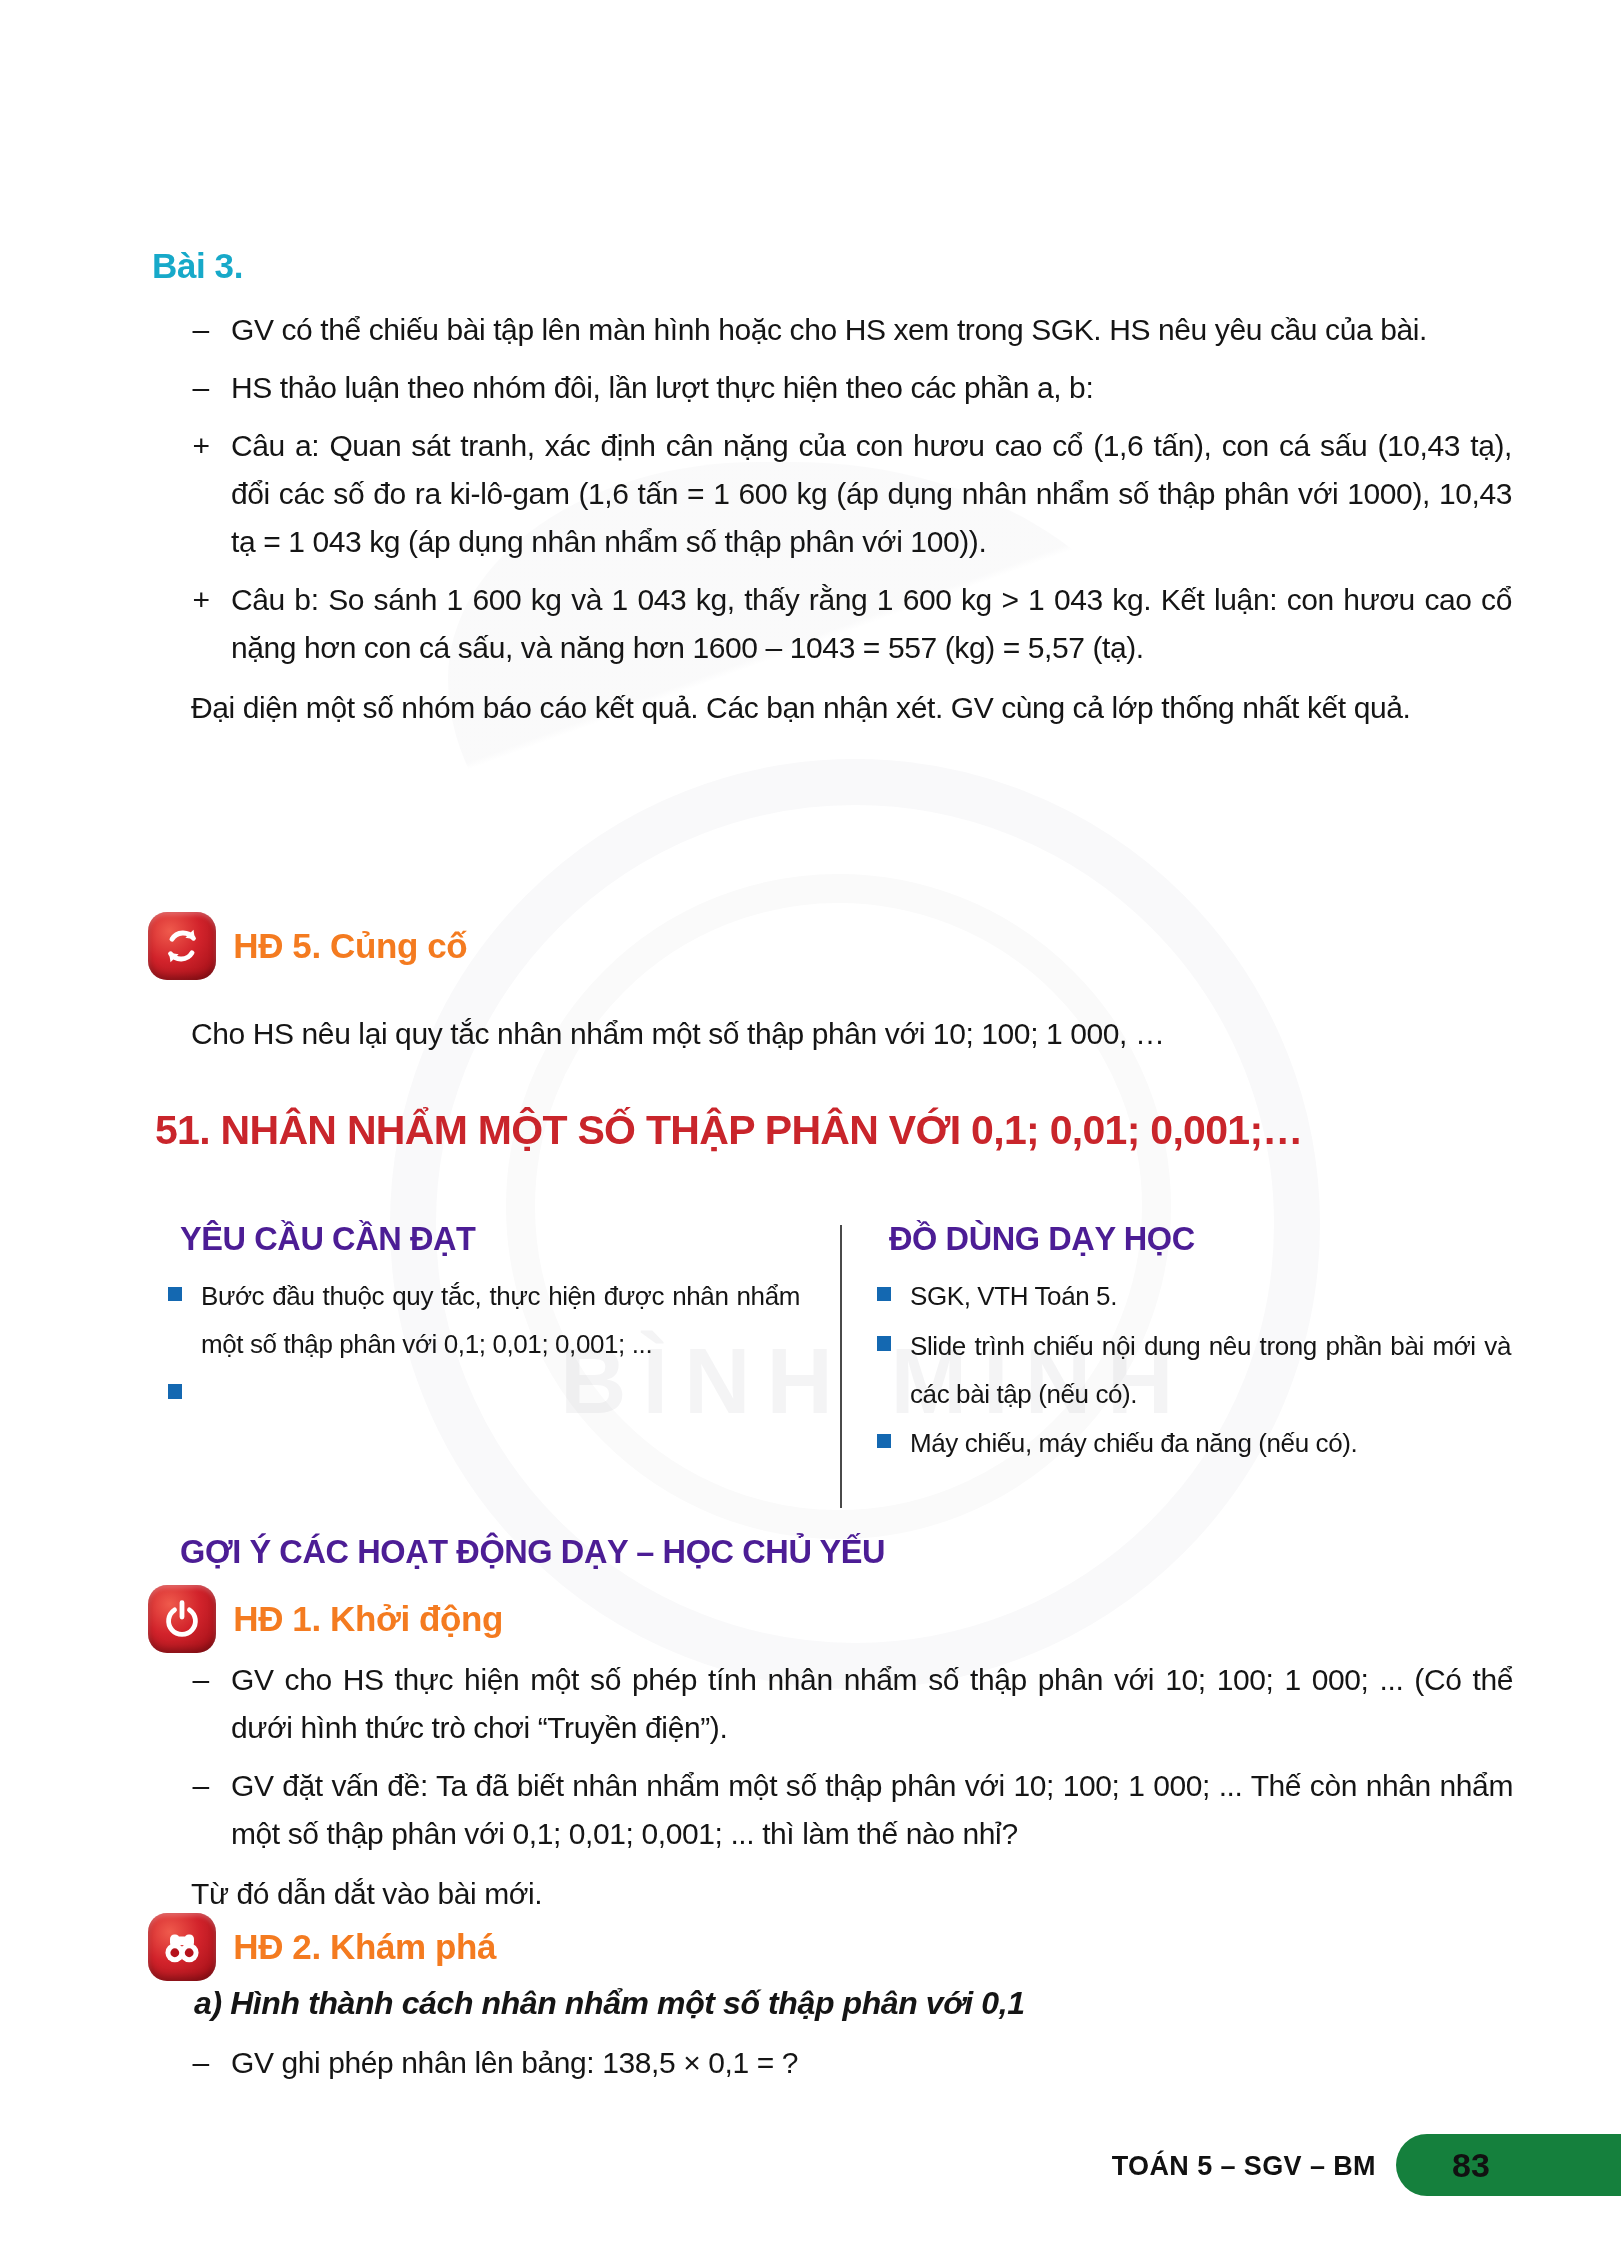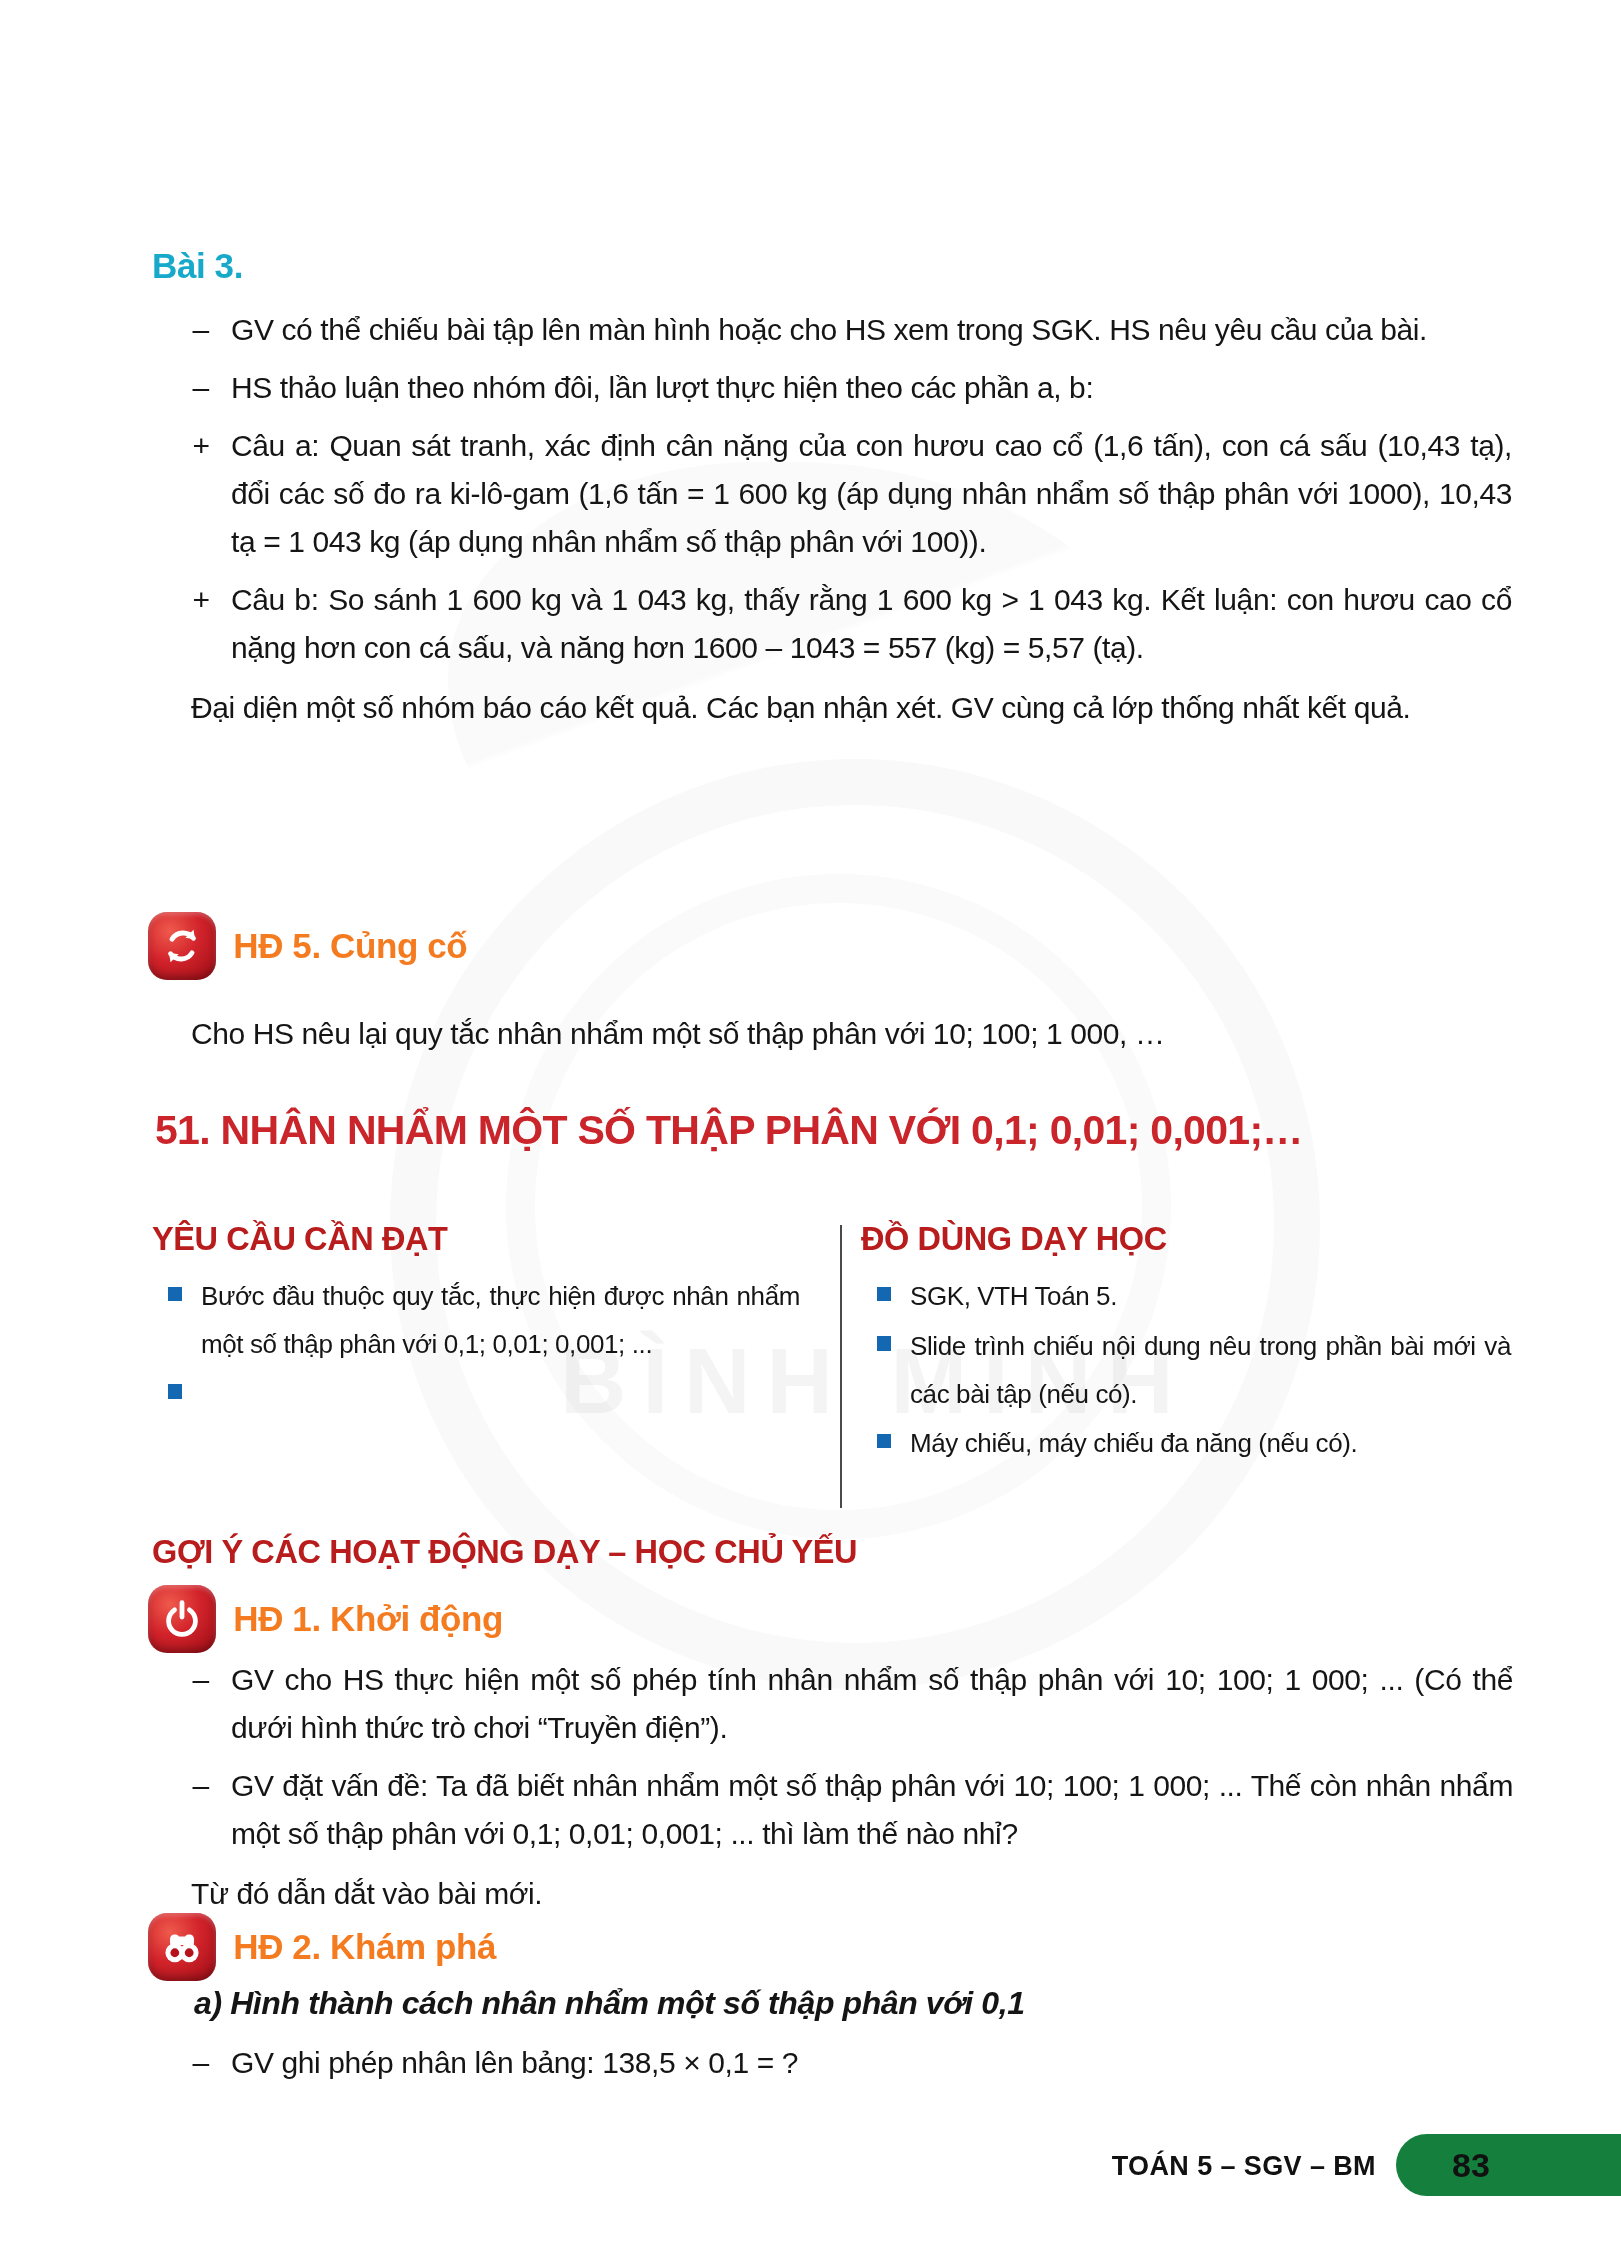--- a/index.html
+++ b/index.html
@@ -47,21 +47,21 @@
   .act-head{display:flex;align-items:center;gap:17.3px;}
   .tile{
     width:68px;height:68px;flex:0 0 68px;
     border-radius:19px;
     background:radial-gradient(circle at 32% 28%, #ef5a4c 0%, #d2232b 45%, #a8121a 85%, #8c0d13 100%);
     box-shadow:inset 0 -4.3px 7.2px rgba(0,0,0,0.25), inset 0 2.9px 4.3px rgba(255,255,255,0.25);
     display:flex;align-items:center;justify-content:center;
   }
   .tile svg{width:46px;height:46px;display:block;}
   .act-title{font-size:35px;font-weight:bold;color:#F47B20;letter-spacing:-0.4px;}
-  .blue-h{font-size:32.5px;font-weight:bold;color:#b91c1c;letter-spacing:-0.4px;}
+  .blue-h{font-size:32.5px;font-weight:bold;color:#4c1d95;letter-spacing:-0.4px;margin-left:28px;}
   .cyan-h{font-size:35px;font-weight:bold;color:#17A9C9;letter-spacing:-0.4px;}
   .lesson-title{
     font-size:41px;font-weight:bold;color:#C9252B;
     letter-spacing:-0.7px;white-space:nowrap;
   }
   
   .sqlist{list-style:none;margin:0;padding:0;}
   .sqlist li{position:relative;padding-left:49px;margin-bottom:1.4px;font-size:26px;line-height:48px;letter-spacing:-0.4px;text-align:justify;}
   .sqlist .sq{
     position:absolute;left:16px;top:14.4px;width:14.4px;height:14.4px;background:#1468B1;

